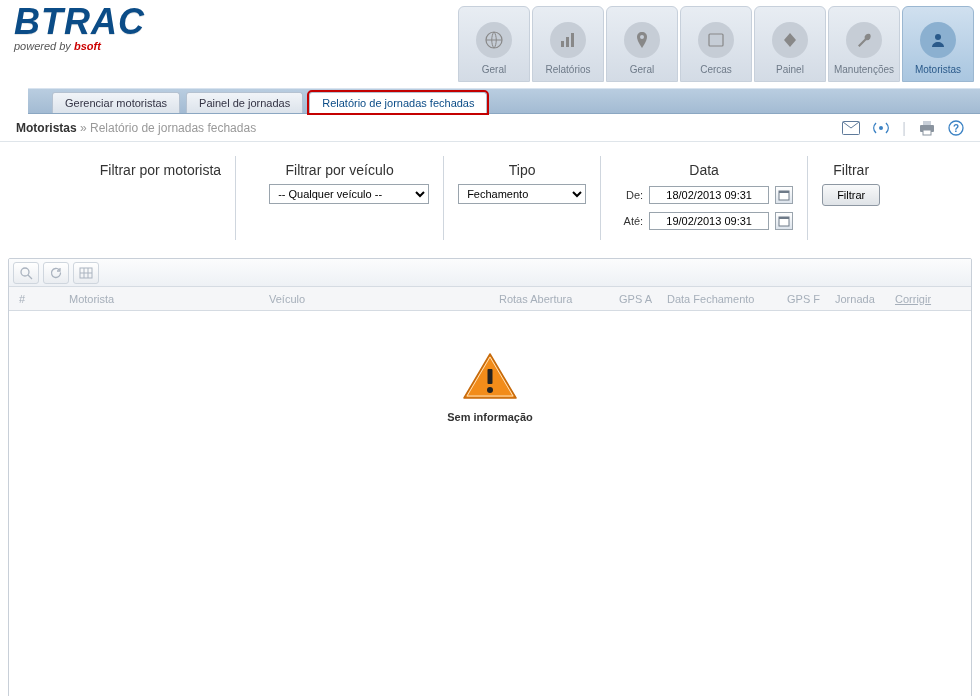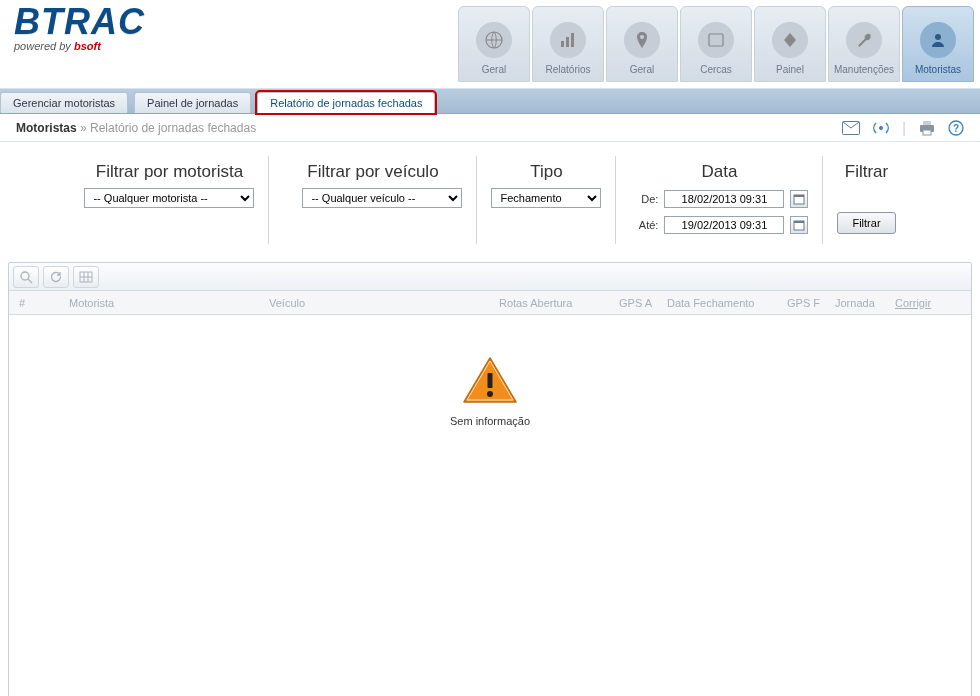--- a/index.html
+++ b/index.html
@@ -80,22 +80,23 @@
   .main-nav .item.active .icon-circle { background:#8bb0d0; color:#2a5a8a; }
 
   
   .subtabs {
     height: 26px;
     background: linear-gradient(#b9cde0,#a3bbd3);
     border-top:1px solid #d8e3ef;
     border-bottom:1px solid #8ba7c2;
     display:flex;
     align-items:flex-end;
-    padding-left:0;
+    padding-left:24px;
     gap:6px;
+    margin-left:28px;
   }
   .subtabs .tab {
     height: 21px;
     line-height: 21px;
     padding: 0 12px;
     background: linear-gradient(#f1f4f8,#dce3eb);
     border:1px solid #b5c2d1;
     border-bottom:none;
     border-radius: 3px 3px 0 0;
     color:#334;
@@ -134,22 +135,22 @@
     gap:0;
   }
   .filter-col {
     padding: 6px 14px 10px 14px;
     border-right:1px solid #cfd6de;
     display:flex;
     flex-direction:column;
     align-items:center;
     gap:6px;
   }
-  .filter-col:last-child { border-right:none;justify-content:space-between; }
-  .filter-col .lbl { font-size:17px; color:#333; }
+  .filter-col:last-child { border-right:none; }
+  .filter-col .lbl { font-size:14px; color:#333; }
   .filter-col select, .filter-col input[type=text] {
     font-size:11px;
     padding:2px 4px;
     border:1px solid #9aa4ad;
     background:#fff;
   }
   .date-col { align-items:flex-end; }
   .date-col .lbl { align-self:center; }
   .date-row { display:flex; align-items:center; gap:6px; margin-top:2px;}
   .date-row .dl { width:28px; text-align:right; color:#333;}
@@ -215,21 +216,21 @@
 
   .grid .grid-body {
     flex:1;
     display:flex;
     flex-direction:column;
     align-items:center;
     padding-top:40px;
     color:#333;
   }
   .warn-tri { margin-bottom:8px; }
-  .warn-text { font-size:11px; }
+  .warn-text { font-size:11px;font-weight:bold; }
 
 </style>
 </head>
 <body>
 
 <div class="top-area">
   <div class="logo">
     <span class="word">BTRAC</span>
     <span class="powered">
       <span>powered by </span><span class="soft">bsoft</span>
@@ -338,33 +339,30 @@
           <text x="8" y="12" text-anchor="middle" font-size="10" fill="#3b82c4" font-weight="bold">?</text>
         </svg>
     </span>
   </div>
 </div>
 
 <div class="filter-wrap">
   <div class="filter-panel">
     <div class="filter-col">
       <span class="lbl">Filtrar por motorista</span>
-      <select style="width:170px;">
-        <option>-- Qualquer motorista --</option>
-      </select>
     </div>
     <div class="filter-col">
       <span class="lbl">Filtrar por veículo</span>
       <select style="width:160px;margin-left:19px;">
         <option>-- Qualquer veículo --</option>
       </select>
     </div>
     <div class="filter-col">
       <span class="lbl">Tipo</span>
-      <select style="width:110px;">
+      <select style="width:128px;">
         <option>Fechamento</option>
       </select>
     </div>
     <div class="filter-col date-col">
       <span class="lbl">Data</span>
       <div class="date-row">
         <span class="dl">De:</span>
         <input type="text" value="18/02/2013 09:31" style="">
         <span class="cal">
           <svg width="12" height="12" viewBox="0 0 12 12">

